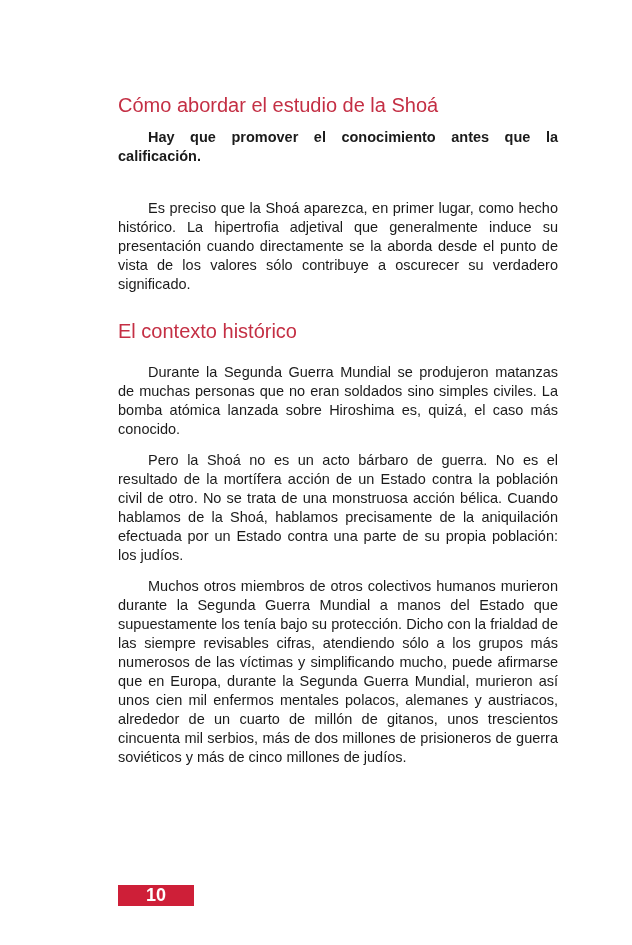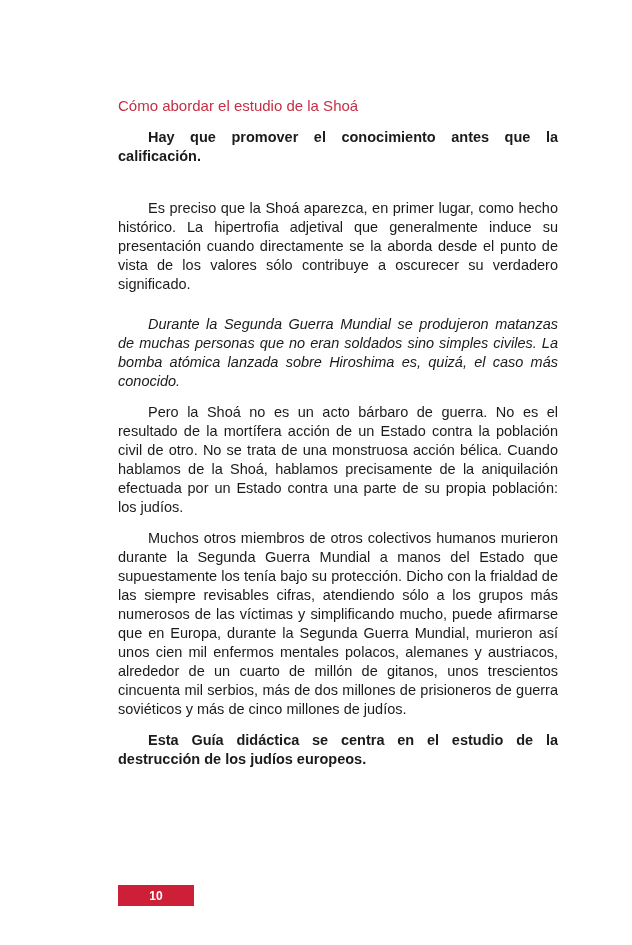--- a/index.html
+++ b/index.html
@@ -19,21 +19,21 @@
     inset: 0;
     background: #ffffff;
   }
   .content {
     position: absolute;
     top: 95px;
     left: 118px;
     width: 440px;
   }
   .red-heading {
-    font-size: 15px;
+    font-size: 20px;
     line-height: 21px;
     font-weight: 400;
     color: #c42f44;
     margin: 0;
     padding: 0;
   }
   .red-heading.h2 {
     margin-top: 27px;
   }
   p.body {
@@ -43,38 +43,37 @@
     text-align: justify;
     text-indent: 30px;
     margin: 12px 0 0 0;
     padding: 0;
   }
   p.body.first {
     margin-top: 33px;
   }
   p.body.after-heading {
     margin-top: 21px;
-    font-style: italic;
   }
   p.body.bold {
     font-weight: 700;
   }
   .footer {
     position: absolute;
     left: 118px;
     top: 885px;
     display: flex;
     align-items: center;
   }
   .page-num-box {
     width: 76px;
     height: 21px;
     background: #ce1f38;
     color: #ffffff;
-    font-size: 12px;
+    font-size: 18px;
     font-weight: 700;
     display: flex;
     align-items: center;
     justify-content: center;
   }
   .book-title {
     margin-left: 23px;
     font-size: 10px;
     font-weight: 700;
     color: #1b1b1b;
@@ -89,28 +88,28 @@
 <div class="page">
 
   <main class="content">
 
     <h1 class="red-heading">Cómo abordar el estudio de la Shoá</h1>
 
     <p class="body bold">Hay que promover el conocimiento antes que la calificación.</p>
 
     <p class="body first">Es preciso que la Shoá aparezca, en primer lugar, como hecho histórico. La hipertrofia adjetival que generalmente induce su presentación cuando directamente se la aborda desde el punto de vista de los valores sólo contribuye a oscurecer su verdadero significado.</p>
 
+    <h2 class="red-heading h2">El contexto histórico</h2>
 
     <p class="body after-heading">Durante la Segunda Guerra Mundial se produjeron matanzas de muchas personas que no eran soldados sino simples civiles. La bomba atómica lanzada sobre Hiroshima es, quizá, el caso más conocido.</p>
 
     <p class="body">Pero la Shoá no es un acto bárbaro de guerra. No es el resultado de la mortífera acción de un Estado contra la población civil de otro. No se trata de una monstruosa acción bélica. Cuando hablamos de la Shoá, hablamos precisamente de la aniquilación efectuada por un Estado contra una parte de su propia población: los judíos.</p>
 
     <p class="body">Muchos otros miembros de otros colectivos humanos murieron durante la Segunda Guerra Mundial a manos del Estado que supuestamente los tenía bajo su protección. Dicho con la frialdad de las siempre revisables cifras, atendiendo sólo a los grupos más numerosos de las víctimas y simplificando mucho, puede afirmarse que en Europa, durante la Segunda Guerra Mundial, murieron así unos cien mil enfermos mentales polacos, alemanes y austriacos, alrededor de un cuarto de millón de gitanos, unos trescientos cincuenta mil serbios, más de dos millones de prisioneros de guerra soviéticos y más de cinco millones de judíos.</p>
 
-    <p class="body bold">Esta Guía didáctica se centra en el estudio de la destrucción de los judíos europeos.</p>
 
   </main>
 
   <footer class="footer">
     <div class="page-num-box">
       <span>10</span>
     </div>
   </footer>
 
 </div>

